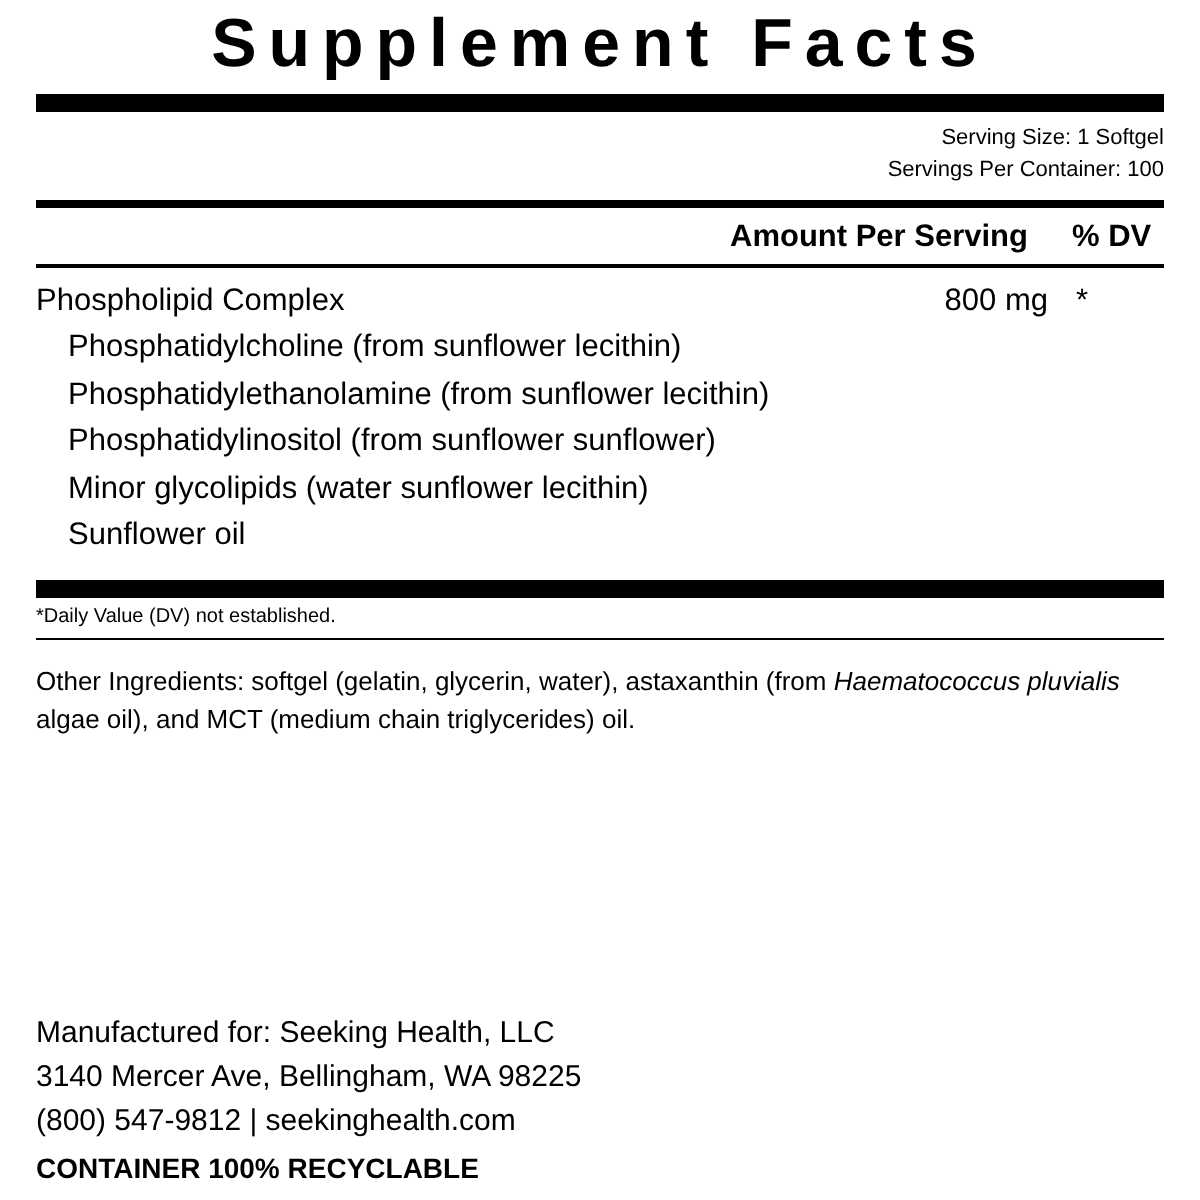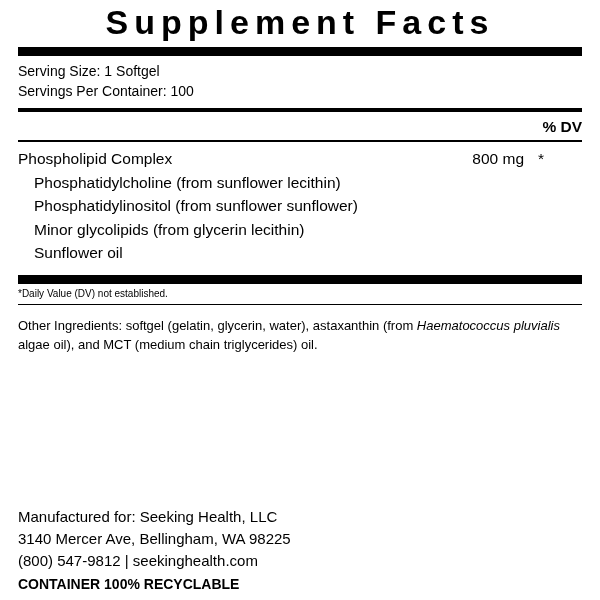--- a/index.html
+++ b/index.html
@@ -43,37 +43,38 @@
   .rule-thin {
     height: 2px;
     background: #000;
   }
   .rule-hair {
     height: 1px;
     background: #000;
   }
   .serving-block {
     padding: 6px 0 6px 0;
-    font-size: 14px;
+    font-size: 11px;
     line-height: 1.42;
+    text-align: right;
   }
   .amount-header {
     display: flex;
     justify-content: flex-end;
     align-items: baseline;
     font-size: 15.5px;
     font-weight: 700;
     padding: 6px 0 4px 0;
   }
   .amount-header .aps {
     margin-right: 22px;
   }
   .amount-header .dv {
     width: 46px;
-    text-align: right;
+    text-align: left;
   }
   .nutrients {
     padding-top: 5px;
     padding-bottom: 6px;
   }
   .nrow {
     display: flex;
     align-items: flex-start;
     font-size: 15.5px;
     line-height: 1.52;
@@ -131,48 +132,54 @@
   <div class="rule-heavy"></div>
 
   <div class="serving-block">
     <div>Serving Size: 1 Softgel</div>
     <div>Servings Per Container: 100</div>
   </div>
 
   <div class="rule-medium"></div>
 
   <div class="amount-header">
+    <span class="aps">Amount Per Serving</span>
     <span class="dv">% DV</span>
   </div>
 
   <div class="rule-thin"></div>
 
   <div class="nutrients">
 
     <div class="nrow">
       <span class="nname">Phospholipid Complex</span>
       <span class="namt">800 mg</span>
       <span class="ndv">*</span>
     </div>
 
     <div class="nrow sub">
       <span class="nname">Phosphatidylcholine (from sunflower lecithin)</span>
       <span class="namt"></span>
       <span class="ndv"></span>
     </div>
 
+    <div class="nrow sub">
+      <span class="nname">Phosphatidylethanolamine (from sunflower lecithin)</span>
+      <span class="namt"></span>
+      <span class="ndv"></span>
+    </div>
 
     <div class="nrow sub">
       <span class="nname">Phosphatidylinositol (from sunflower sunflower)</span>
       <span class="namt"></span>
       <span class="ndv"></span>
     </div>
 
     <div class="nrow sub">
-      <span class="nname">Minor glycolipids (from glycerin lecithin)</span>
+      <span class="nname">Minor glycolipids (water sunflower lecithin)</span>
       <span class="namt"></span>
       <span class="ndv"></span>
     </div>
 
     <div class="nrow sub">
       <span class="nname">Sunflower oil</span>
       <span class="namt"></span>
       <span class="ndv"></span>
     </div>
 

